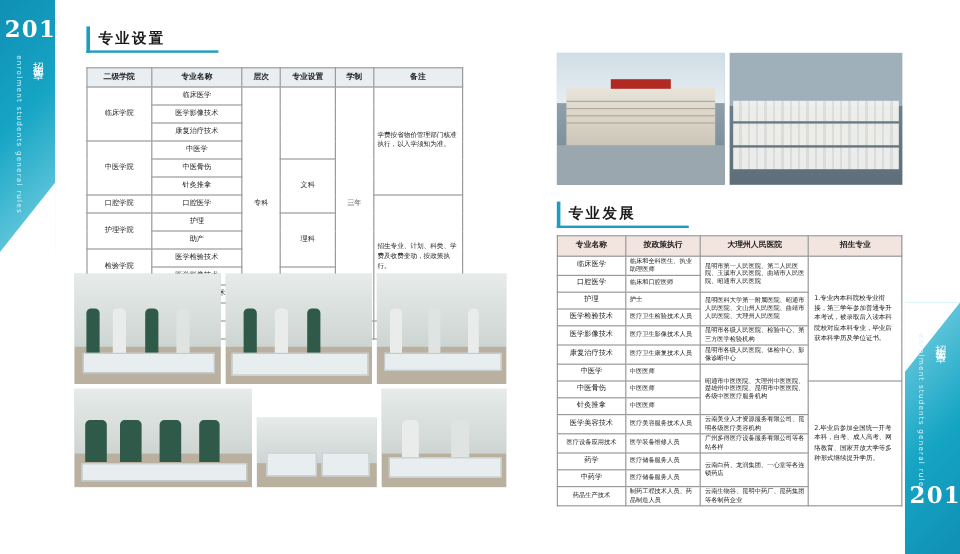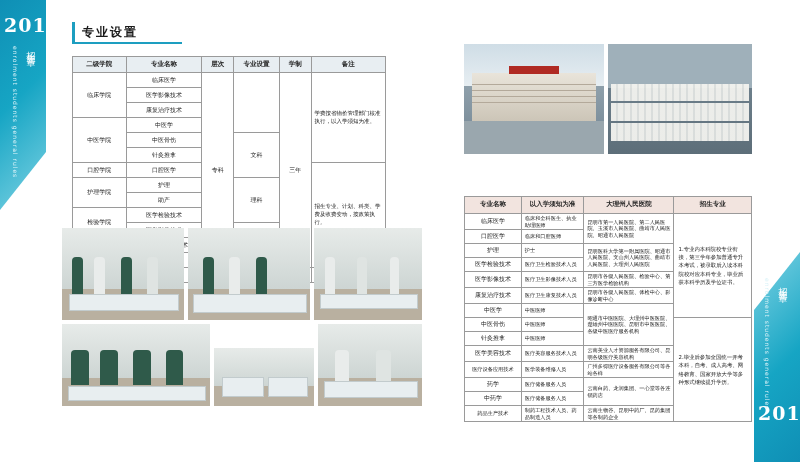--- a/index.html
+++ b/index.html
@@ -214,26 +214,31 @@
     <div class="b1"></div>
       <div class="red"></div>
       <div class="plaza"></div>
   </div>
   <div class="ph grp" style="left:608px;top:44px;width:144px;height:110px;">
     <div class="row" style="top:36%;"></div>
     <div class="row" style="top:54%;"></div>
     <div class="row" style="top:72%;"></div>
   </div>
 
+  <div class="sec-title" style="left:464px;top:168px;width:90px;">
+    <span>专业发展</span>
+    <span class="bar"></span>
+    <span class="bar2"></span>
+  </div>
 
   <table class="t2">
     <thead>
       <tr>
         <td style="width:56px;">专业名称</td>
-        <td style="width:62px;">以入学须知为准</td>
+        <td style="width:62px;">按政策执行</td>
         <td style="width:92px;">大理州人民医院</td>
         <td style="width:78px;">招生专业</td>
       </tr>
     </thead>
     <tbody>
       <tr>
         <td>临床医学</td>
         <td class="mini">临床和全科医生、执业助理医师</td>
         <td class="mini" rowspan="2">昆明市第一人民医院、第二人民医院、玉溪市人民医院、曲靖市人民医院、昭通市人民医院</td>
         <td class="path" rowspan="7">1.专业内本科院校专业衔接，第三学年参加普通专升本考试，被录取后入读本科院校对应本科专业，毕业后获本科学历及学位证书。</td>

